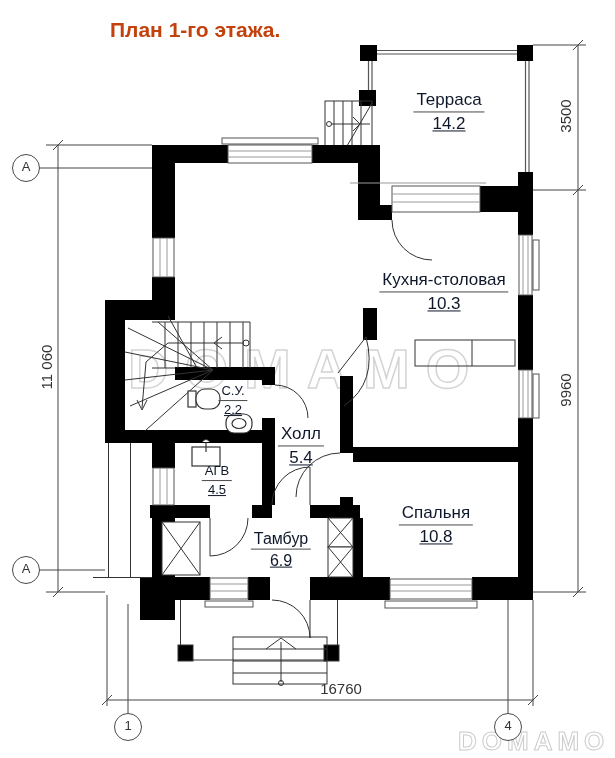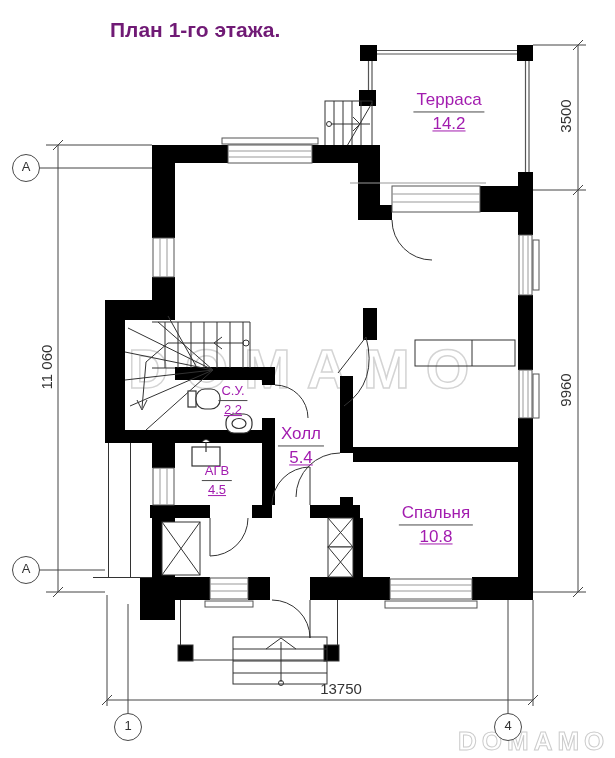--- a/index.html
+++ b/index.html
@@ -3,22 +3,22 @@
 <meta charset="utf-8">
 <style>
   html,body{margin:0;padding:0;background:#fff;}
   .canvas{position:relative;width:615px;height:758px;background:#ffffff;overflow:hidden;
           font-family:"Liberation Sans","DejaVu Sans",sans-serif;}
   .plan-svg{position:absolute;left:0;top:0;z-index:2;}
   .wm{position:absolute;z-index:1;color:#ffffff;-webkit-text-stroke:1.5px #d4d4d4;
       font-weight:bold;white-space:nowrap;}
   .wm-center{left:128px;top:336px;font-size:56px;letter-spacing:16px;}
   .wm-corner{left:458px;top:726px;font-size:26px;letter-spacing:5px;-webkit-text-stroke:1px #cccccc;}
-  .title{position:absolute;left:110px;top:18px;z-index:3;font-size:21px;font-weight:bold;color:#701a75;}
-  .room{position:absolute;transform:translate(-50%,-50%);text-align:center;color:#a21caf;
+  .title{position:absolute;left:110px;top:18px;z-index:3;font-size:21px;font-weight:bold;color:#c2410c;}
+  .room{position:absolute;transform:translate(-50%,-50%);text-align:center;color:#0f172a;
         font-size:17px;line-height:1.15;z-index:3;white-space:nowrap;}
   .room .nm{display:inline-block;padding:0 3px 1px;border-bottom:1.5px solid #4a4a4a;}
   .room .ar{display:block;padding-top:2px;text-decoration:underline;}
   .room.small{font-size:13px;}
   .room.mid{font-size:16px;}
   .dim{position:absolute;z-index:3;font-size:15px;color:#333;transform:translate(-50%,-50%);white-space:nowrap;}
   .dim.vert{transform:translate(-50%,-50%) rotate(-90deg);}
   .axis{position:absolute;z-index:4;width:26px;height:26px;border:1px solid #4a4a4a;border-radius:50%;
         background:#fff;text-align:center;line-height:24px;font-size:13px;color:#333;
         transform:translate(-50%,-50%);}
@@ -270,39 +270,47 @@
       <polyline points="266,649 281,638 296,649"></polyline>
     </g>
   </svg>
 
   <div class="title">План 1-го этажа.</div>
 
   <div class="room" style="left:449px;top:112px">
     <span class="nm">Терраса</span>
     <span class="ar">14.2</span>
   </div>
+  <div class="room" style="left:444px;top:292px">
+    <span class="nm">Кухня-столовая</span>
+    <span class="ar">10.3</span>
+  </div>
   <div class="room small" style="left:233px;top:401px">
     <span class="nm">С.У.</span>
     <span class="ar">2.2</span>
   </div>
   <div class="room" style="left:301px;top:446px">
     <span class="nm">Холл</span>
     <span class="ar">5.4</span>
   </div>
   <div class="room small" style="left:217px;top:481px">
     <span class="nm">АГВ</span>
     <span class="ar">4.5</span>
   </div>
+  <div class="room mid" style="left:281px;top:550px">
+    <span class="nm">Тамбур</span>
+    <span class="ar">6.9</span>
+  </div>
   <div class="room" style="left:436px;top:525px">
     <span class="nm">Спальня</span>
     <span class="ar">10.8</span>
   </div>
 
   <div class="dim vert" style="left:46px;top:367px">11 060</div>
   <div class="dim vert" style="left:565px;top:116px">3500</div>
   <div class="dim vert" style="left:565px;top:390px">9960</div>
-  <div class="dim" style="left:341px;top:688px">13750</div>
+  <div class="dim" style="left:341px;top:688px">16760</div>
 
   <div class="axis" style="left:26px;top:168px">А</div>
   <div class="axis" style="left:26px;top:570px">А</div>
   <div class="axis" style="left:128px;top:727px">1</div>
   <div class="axis" style="left:508px;top:727px">4</div>
 </div>
 
 </body></html>

